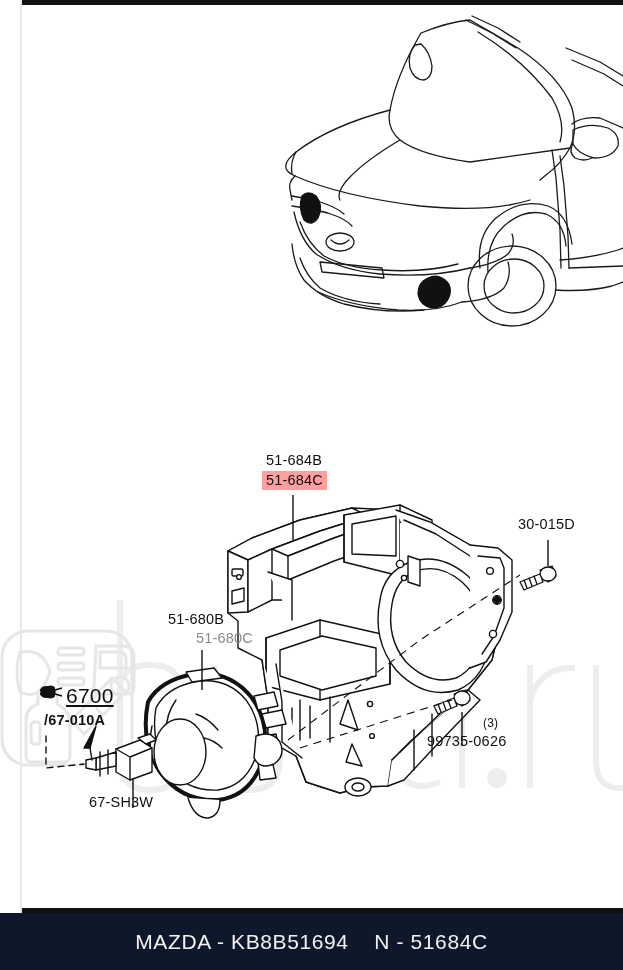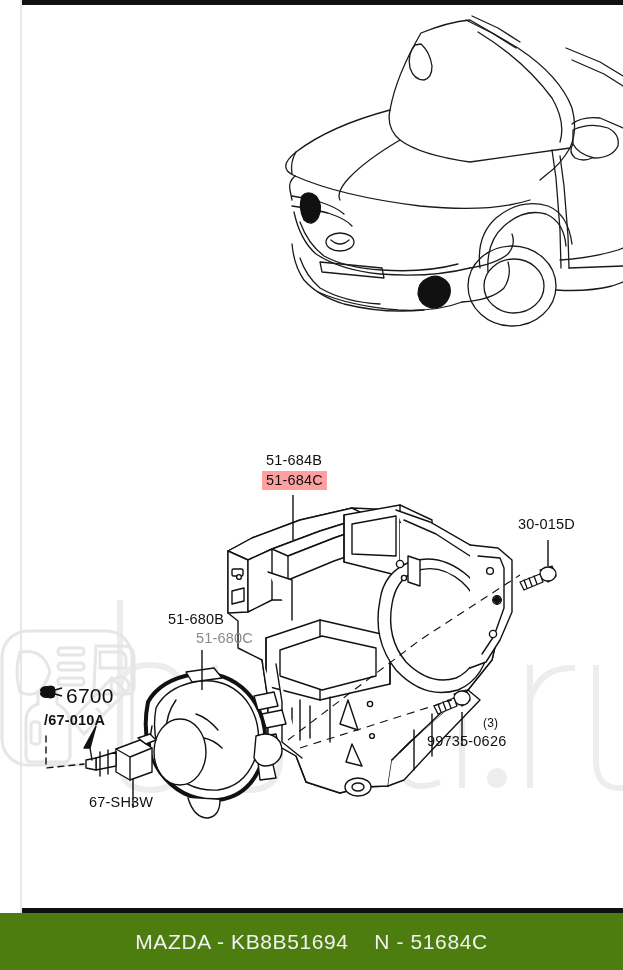--- a/index.html
+++ b/index.html
@@ -42,21 +42,21 @@
     height: 913px;
     background: #e8e8e8;
   }
   
   #footer-bar {
     position: absolute;
     left: 0px;
     top: 913px;
     width: 623px;
     height: 57px;
-    background: #4d7c0f;
+    background: #0f172a;
     display: flex;
     align-items: center;
     justify-content: center;
   }
   #footer-text {
     color: #f2f2f2;
     font-size: 21px;
     letter-spacing: 0.6px;
     white-space: pre;
   }
@@ -376,21 +376,21 @@
   <div class="lbl small" style="left:483px; top:716px;">(3)</div>
 
   <div class="lbl" style="left:89px; top:794px;text-align:center;">67-SH3W</div>
 
   <div class="watermark-box" style="left:38px; top:684px;">
     <svg width="26" height="20" viewBox="0 0 26 20" xmlns="http://www.w3.org/2000/svg">
       <path d="M3 8 Q1 5 5 3 L13 2 Q17 2 17 6 L17 10 Q17 14 13 14 L5 13 Q1 11 3 8 Z" fill="#111111" stroke="#111111" stroke-width="1"></path>
       <path d="M17 6 L24 4 M17 10 L24 12" fill="none" stroke="#111111" stroke-width="1.6"></path>
     </svg>
   </div>
-  <div class="lbl big" style="left:66px; top:684px;">6700</div>
+  <div class="lbl big" style="left:66px; top:684px;text-decoration:underline;">6700</div>
 
   <div class="lbl" style="left:44px; top:712px;font-weight:bold;">/67-010A</div>
 
   <div id="footer-bar">
     <span id="footer-text">MAZDA - KB8B51694    N - 51684C</span>
   </div>
 
 </div>
 
 </body></html>

